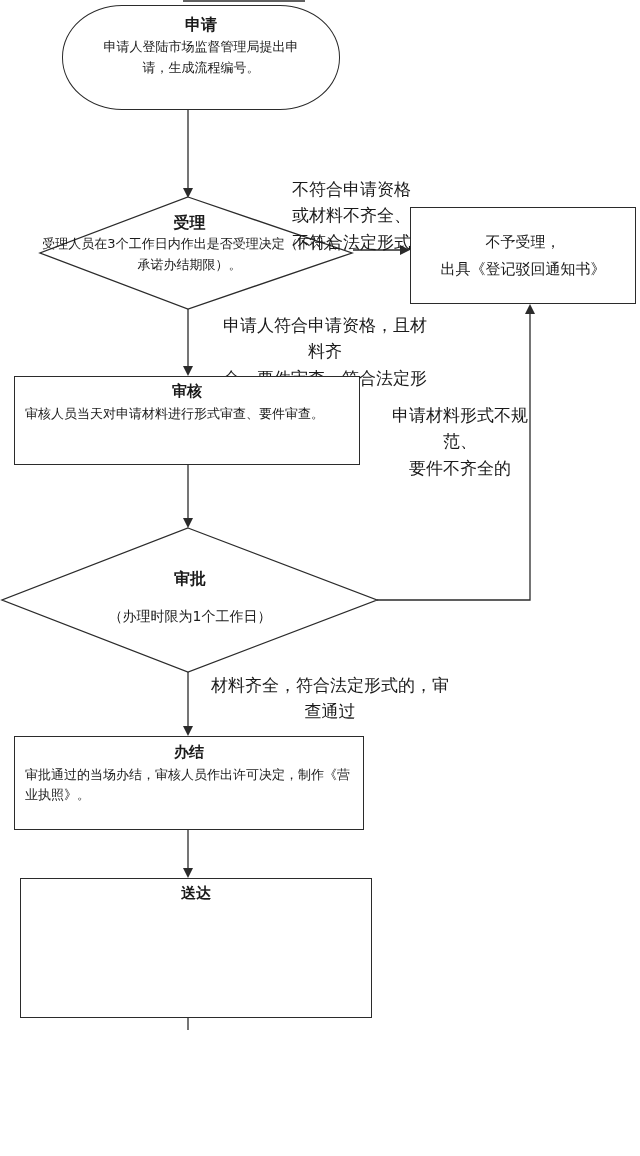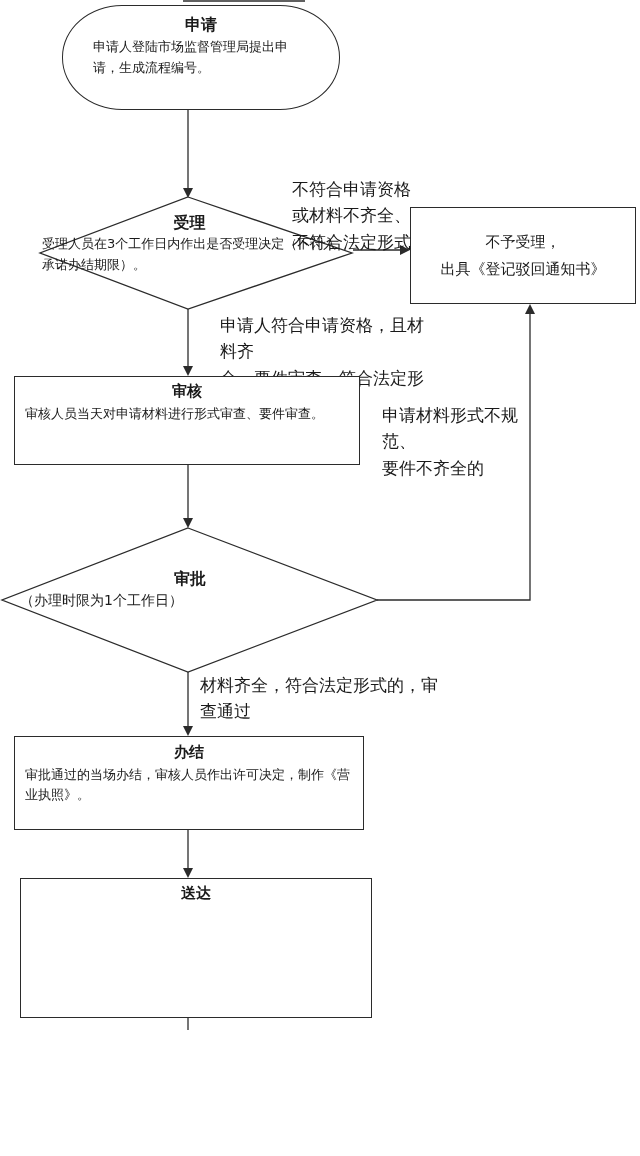--- a/index.html
+++ b/index.html
@@ -10,21 +10,21 @@
   .connectors { position:absolute; left:0; top:0; width:640px; height:1156px; }
   .connectors line, .connectors polyline { stroke:#2b2b2b; stroke-width:1.3; fill:none; }
   .connectors .shape { fill:#ffffff; stroke:#2b2b2b; stroke-width:1.3; }
   .connectors .head { fill:#2b2b2b; stroke:none; }
   .node { position:absolute; box-sizing:border-box; border:1.3px solid #2b2b2b; background:#fff; }
   .stadium { border-radius:60px / 52px; display:flex; flex-direction:column; align-items:center; }
   .node-title { font-weight:bold; text-align:center; font-size:16px; line-height:1.4; }
   .node-body { font-size:13px; line-height:1.55; }
   .diamond-text { position:absolute; text-align:center; background:transparent; }
   .label { position:absolute; white-space:pre-line; font-size:17px; line-height:1.55; }
-  .center { text-align:left; }
+  .center { text-align:center; }
   .reject-box { display:flex; flex-direction:column; justify-content:center; text-align:center;
     font-size:15px; line-height:1.8; white-space:pre-line; }
   .box-pad { padding:5px 10px 0 10px; }
   .end-text { font-size:28px; font-weight:normal; letter-spacing:4px; }
 </style>
 </head>
 <body>
 
 <div class="canvas">
 
@@ -88,21 +88,21 @@
   <div class="node" style="left:14px; top:376px; width:346px; height:89px;">
     <div class="node-title box-pad" style="font-size:15px; padding-top:4px;">审核</div>
     <div class="node-body" style="padding:2px 10px 0 10px;">审核人员当天对申请材料进行形式审查、要件审查。</div>
   </div>
 
   <div class="label center" style="left:382px; top:402px; width:156px;">申请材料形式不规范、
 要件不齐全的</div>
 
   <div class="diamond-text" style="left:20px; top:568px; width:340px;">
     <div class="node-title">审批</div>
-    <div class="node-body center" style="font-size:14px; margin-top:0;">（办理时限为1个工作日）</div>
+    <div class="node-body center" style="font-size:14px; margin-top:16px;">（办理时限为1个工作日）</div>
   </div>
 
   <div class="label center" style="left:200px; top:672px; width:260px;">材料齐全，符合法定形式的，审
 查通过</div>
 
   <div class="node" style="left:14px; top:736px; width:350px; height:94px;">
     <div class="node-title" style="font-size:15px; padding-top:5px;">办结</div>
     <div class="node-body" style="padding:2px 10px 0 10px;">审批通过的当场办结，审核人员作出许可决定，制作《营业执照》。</div>
   </div>
 

